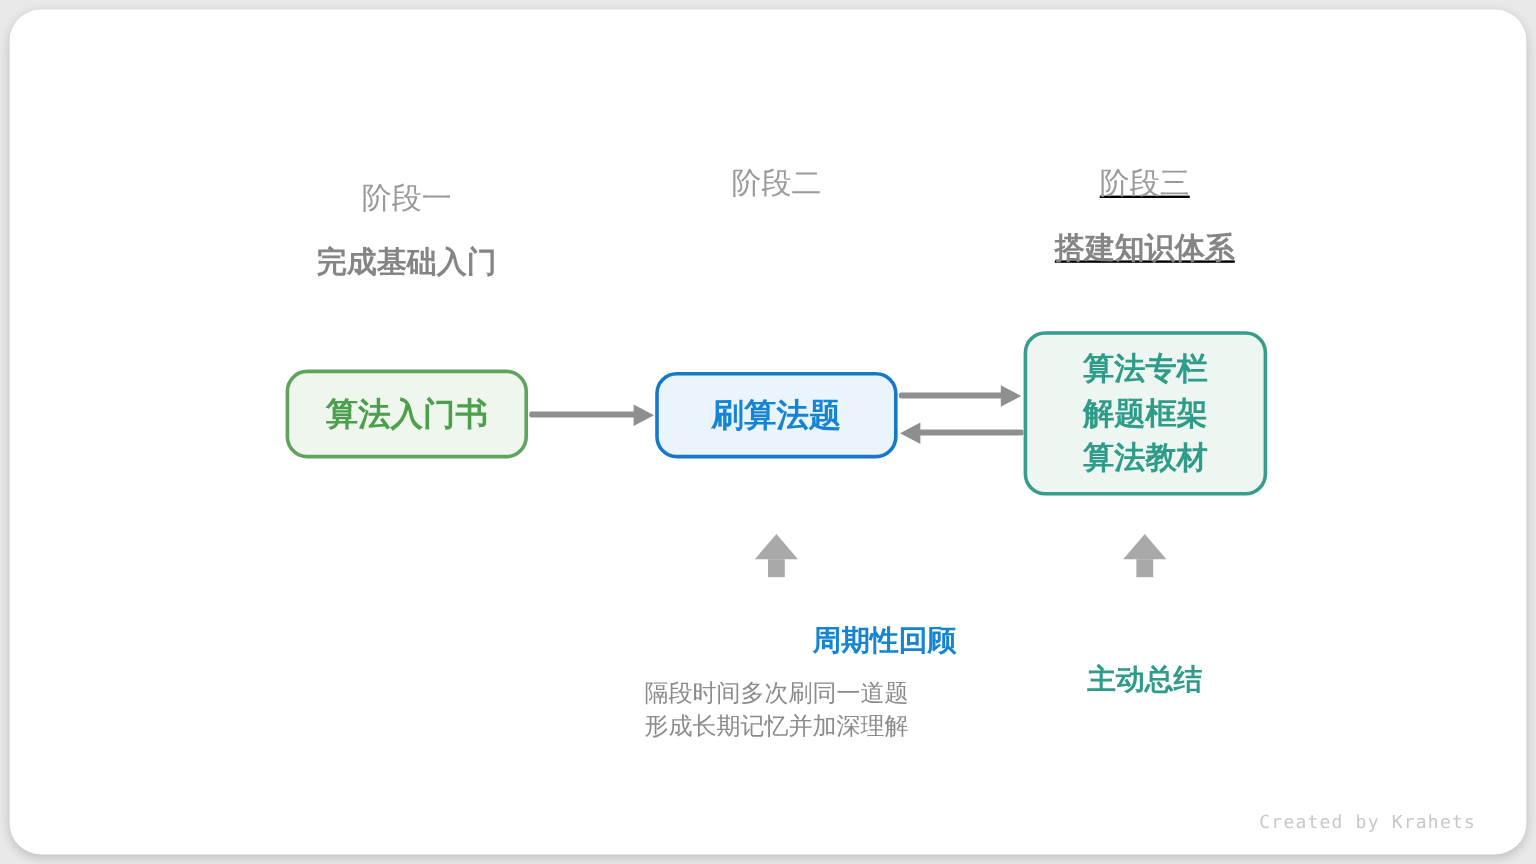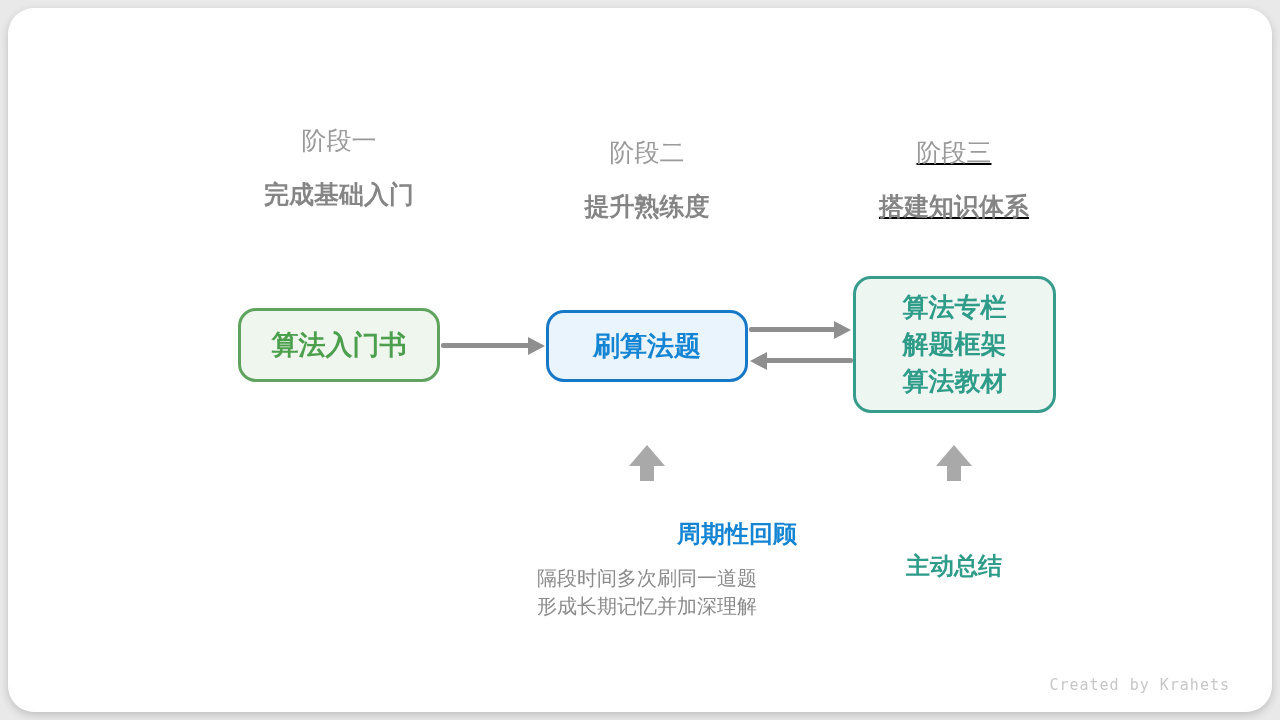--- a/index.html
+++ b/index.html
@@ -14,21 +14,21 @@
     left: 8px; top: 8px;
     width: 1264px; height: 704px;
     background: #ffffff;
     border-radius: 26px;
     box-shadow: 0 3px 9px rgba(0,0,0,0.18);
   }
   
   .stage { position: absolute; width: 280px; text-align: center; }
   .stage-label { font-size: 25px; color: var(--stage-label-gray, #9a9a9a); }
   .stage-subtitle { font-size: 25px; font-weight: bold; color: var(--stage-subtitle-gray, #858585); margin-top: 21px; }
-  .stage1 { left: 191px; top: 116px; }
+  .stage1 { left: 191px; top: 140px; }
   .stage2 { left: 499px; top: 128px; }
   .stage3 { left: 806px; top: 128px; text-decoration: underline; }
 
   
   .box {
     position: absolute;
     box-sizing: border-box;
     border-radius: 18px;
     display: flex; flex-direction: column;
     align-items: center; justify-content: center;
@@ -111,21 +111,20 @@
 <body>
 
 <div class="card">
 
   <div class="stage stage1">
     <div class="stage-label">阶段一</div>
     <div class="stage-subtitle">完成基础入门</div>
   </div>
   <div class="stage stage2">
     <div class="stage-label">阶段二</div>
-    <div class="stage-subtitle">提升熟练度</div>
   </div>
   <div class="stage stage3">
     <div class="stage-label">阶段三</div>
     <div class="stage-subtitle">搭建知识体系</div>
   </div>
 
   <div class="box box-green">算法入门书</div>
   <div class="box box-teal">
     <div>算法专栏</div>
     <div>解题框架</div>

